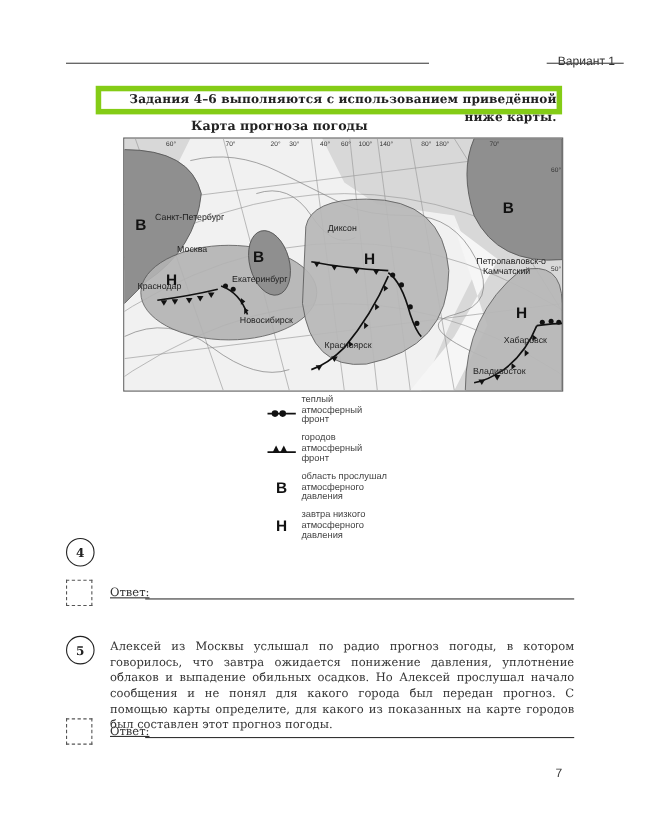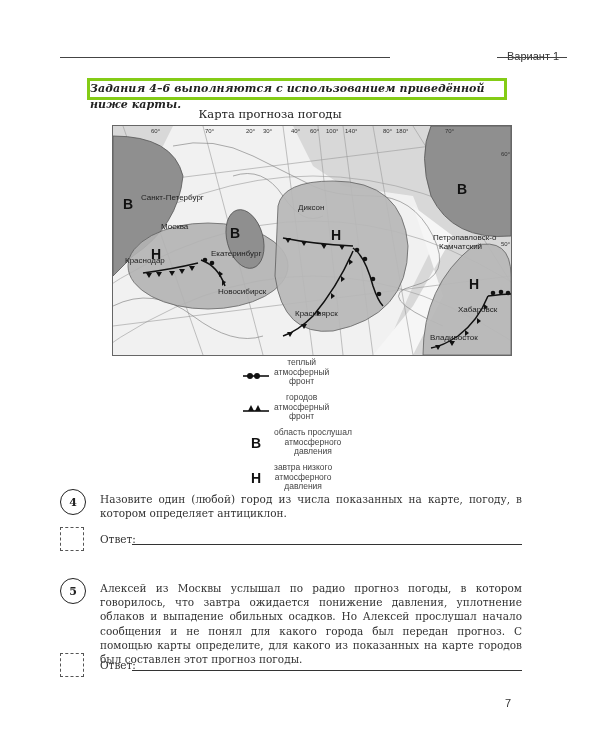--- a/index.html
+++ b/index.html
@@ -5,39 +5,39 @@
     html, body { margin: 0; padding: 0; }
     body {
       width: 600px; height: 750px; background: #ffffff; position: relative; overflow: hidden;
       font-family: "DejaVu Serif", "Liberation Serif", serif; color: #222;
     }
     .header-line-left { position: absolute; left: 60px; top: 57px; width: 330px; height: 1px; background: #444; }
     .header-variant { position: absolute; left: 470px; top: 50px; font-family: "Liberation Sans", sans-serif; font-size: 11px; color: #333; padding-left: 37px; }
     .header-line-right { position: absolute; left: 497px; top: 57px; width: 70px; height: 1px; background: #444; }
     .notice {
       position: absolute; left: 87px; top: 78px; width: 414px; height: 16px;
-      border: 3px solid #84cc16; text-align: left; font-size: 11px; line-height: 16px;
-      font-style: italic; font-weight: bold; font-family: "DejaVu Serif", serif; letter-spacing: 0.1px;
+      border: 5px solid #84cc16; text-align: right; font-size: 11px; line-height: 16px;
+      font-weight: bold; font-family: "DejaVu Serif", serif; letter-spacing: 0.1px;
     }
-    .map-title { position: absolute; left: 0; width: 508px; top: 107px; text-align: center; font-size: 11.5px; font-weight: normal; margin-left: 16px; }
+    .map-title { position: absolute; left: 0; width: 508px; top: 107px; text-align: center; font-size: 11.5px; font-weight: bold; }
     .map { position: absolute; left: 112px; top: 125px; width: 398px; height: 229px; border: 1px solid #666; background: #d6d6d6; overflow: hidden; }
     .map svg { display: block; }
-    .legend { position: absolute; left: 242px; top: 358px; width: 160px; font-family: "Liberation Sans", sans-serif; font-size: 8.5px; color: #444; line-height: 9.5px; text-align: center; }
+    .legend { position: absolute; left: 242px; top: 358px; width: 160px; font-family: "Liberation Sans", sans-serif; font-size: 8.5px; color: #444; line-height: 9.5px; }
     .legend-item { position: relative; height: 34px; margin-bottom: 1px; }
     .legend-symbol { position: absolute; left: 0; top: 9px; width: 28px; height: 14px; display: flex; align-items: center; justify-content: center; }
     .legend-letter { font-weight: bold; font-size: 14px; color: #111; }
     .legend-text { position: absolute; left: 32px; top: 0; }
     .task { position: absolute; left: 60px; width: 470px; }
     .task-number {
       position: absolute; left: 0; top: 0; width: 26px; height: 26px; border-radius: 50%; border: 1.6px solid #222;
       font-size: 11px; font-weight: bold; text-align: center; line-height: 26px; box-sizing: border-box;
     }
     .task-text { position: absolute; left: 40px; top: 0; width: 422px; font-size: 10.5px; line-height: 14.2px; text-align: justify; color: #333; }
     .answer-box { position: absolute; left: 0; width: 24px; height: 24px; border: 1px dashed #555; box-sizing: border-box; }
-    .answer-label { position: absolute; left: 40px; font-size: 10.5px; color: #333; }
+    .answer-label { position: absolute; left: 40px; font-size: 10.5px; color: #333; text-decoration: underline; }
     .answer-line { position: absolute; left: 72px; width: 390px; height: 1px; background: #333; }
     .page-number { position: absolute; left: 505px; top: 697px; font-family: "Liberation Sans", sans-serif; font-size: 11px; color: #333; }
     .city { font-family: "Liberation Sans", sans-serif; font-size: 8px; fill: #222; }
     .deg { font-family: "Liberation Sans", sans-serif; font-size: 6px; fill: #333; }
     .pl { font-family: "Liberation Sans", sans-serif; font-size: 14px; font-weight: bold; fill: #111; }
   </style>
 </head>
 <body>
 
 <div class="header-line-left"></div>
@@ -226,21 +226,20 @@
     <div class="legend-text">
       <div>завтра низкого</div>
       <div>атмосферного</div>
       <div>давления</div>
     </div>
   </div>
 </div>
 
 <div class="task" style="top:489px; height:70px;">
   <div class="task-number">4</div>
-  <div class="task-text" style="top:3px;">Назовите один (любой) город из числа показанных на карте, погоду, в котором определяет антициклон.</div>
   <div class="answer-box" style="top:38px;"></div>
   <div class="answer-label" style="top:44px;">Ответ:</div>
   <div class="answer-line" style="top:55px;"></div>
 </div>
 
 <div class="task" style="top:578px; height:95px;">
   <div class="task-number">5</div>
   <div class="task-text" style="top:3px;">Алексей из Москвы услышал по радио прогноз погоды, в котором говорилось, что завтра ожидается понижение давления, уплотнение облаков и выпадение обильных осадков. Но Алексей прослушал начало сообщения и не понял для какого города был передан прогноз. С помощью карты определите, для какого из показанных на карте городов был составлен этот прогноз погоды.</div>
   <div class="answer-box" style="top:75px;"></div>
   <div class="answer-label" style="top:81px;">Ответ:</div>

